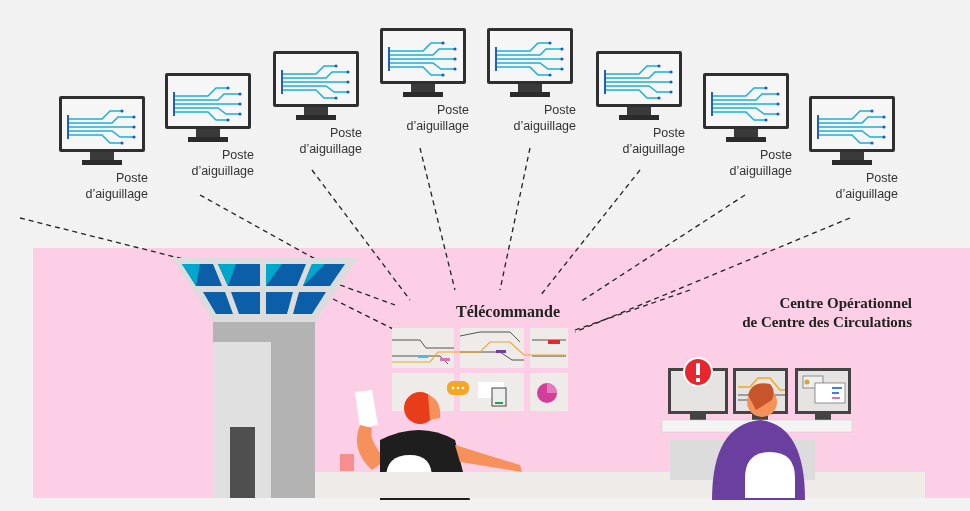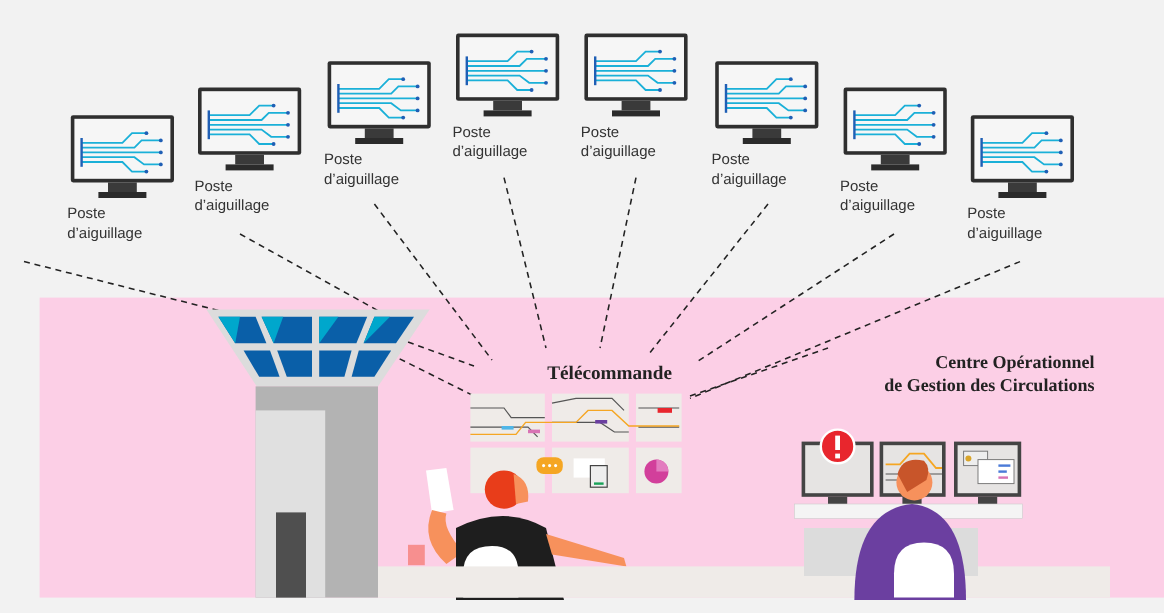--- a/index.html
+++ b/index.html
@@ -1,19 +1,19 @@
 <!DOCTYPE html>
 <html><head>
 <meta charset="utf-8">
 <style>
   html,body{margin:0;padding:0;}
   body{width:970px;height:511px;background:#f2f2f2;position:relative;overflow:hidden;font-family:"Liberation Sans",sans-serif;}
   .pink{position:absolute;left:33px;top:248px;width:937px;height:250px;background:#fccfe6;}
   svg.lines{position:absolute;left:0;top:0;}
-  .monitor{position:absolute;width:92px;text-align:left;}
+  .monitor{position:absolute;width:92px;text-align:right;}
   .screen{width:86px;height:56px;margin:0 auto;background:#2f2f2f;border-radius:2px;padding:3px;box-sizing:border-box;}
   .screen-inner{width:100%;height:100%;background:#f6f6f6;position:relative;overflow:hidden;}
   .neck{width:24px;height:8px;background:#3a3a3a;margin:0 auto;}
   .base{width:40px;height:5px;background:#2b2b2b;margin:0 auto;}
   .label{font-size:12.5px;color:#333;line-height:16px;margin-top:5px;}
   .title{position:absolute;font-weight:bold;color:#222;text-align:right;font-family:Liberation Serif, serif;}
 </style>
 </head>
 <body>
 
@@ -304,14 +304,14 @@
     <div class="base"></div>
   <div class="label">
       <div>Poste</div>
       <div>d’aiguillage</div>
     </div>
 </div>
 
 <div class="title" style="left:400px;top:303px;width:160px;font-size:16px;">Télécommande</div>
 <div class="title" style="left:622px;top:294px;width:290px;font-size:15px;line-height:19px;">
   <div>Centre Opérationnel</div>
-  <div>de Gestion des Circulations</div>
+  <div>de Centre des Circulations</div>
 </div>
 
 </body></html>

